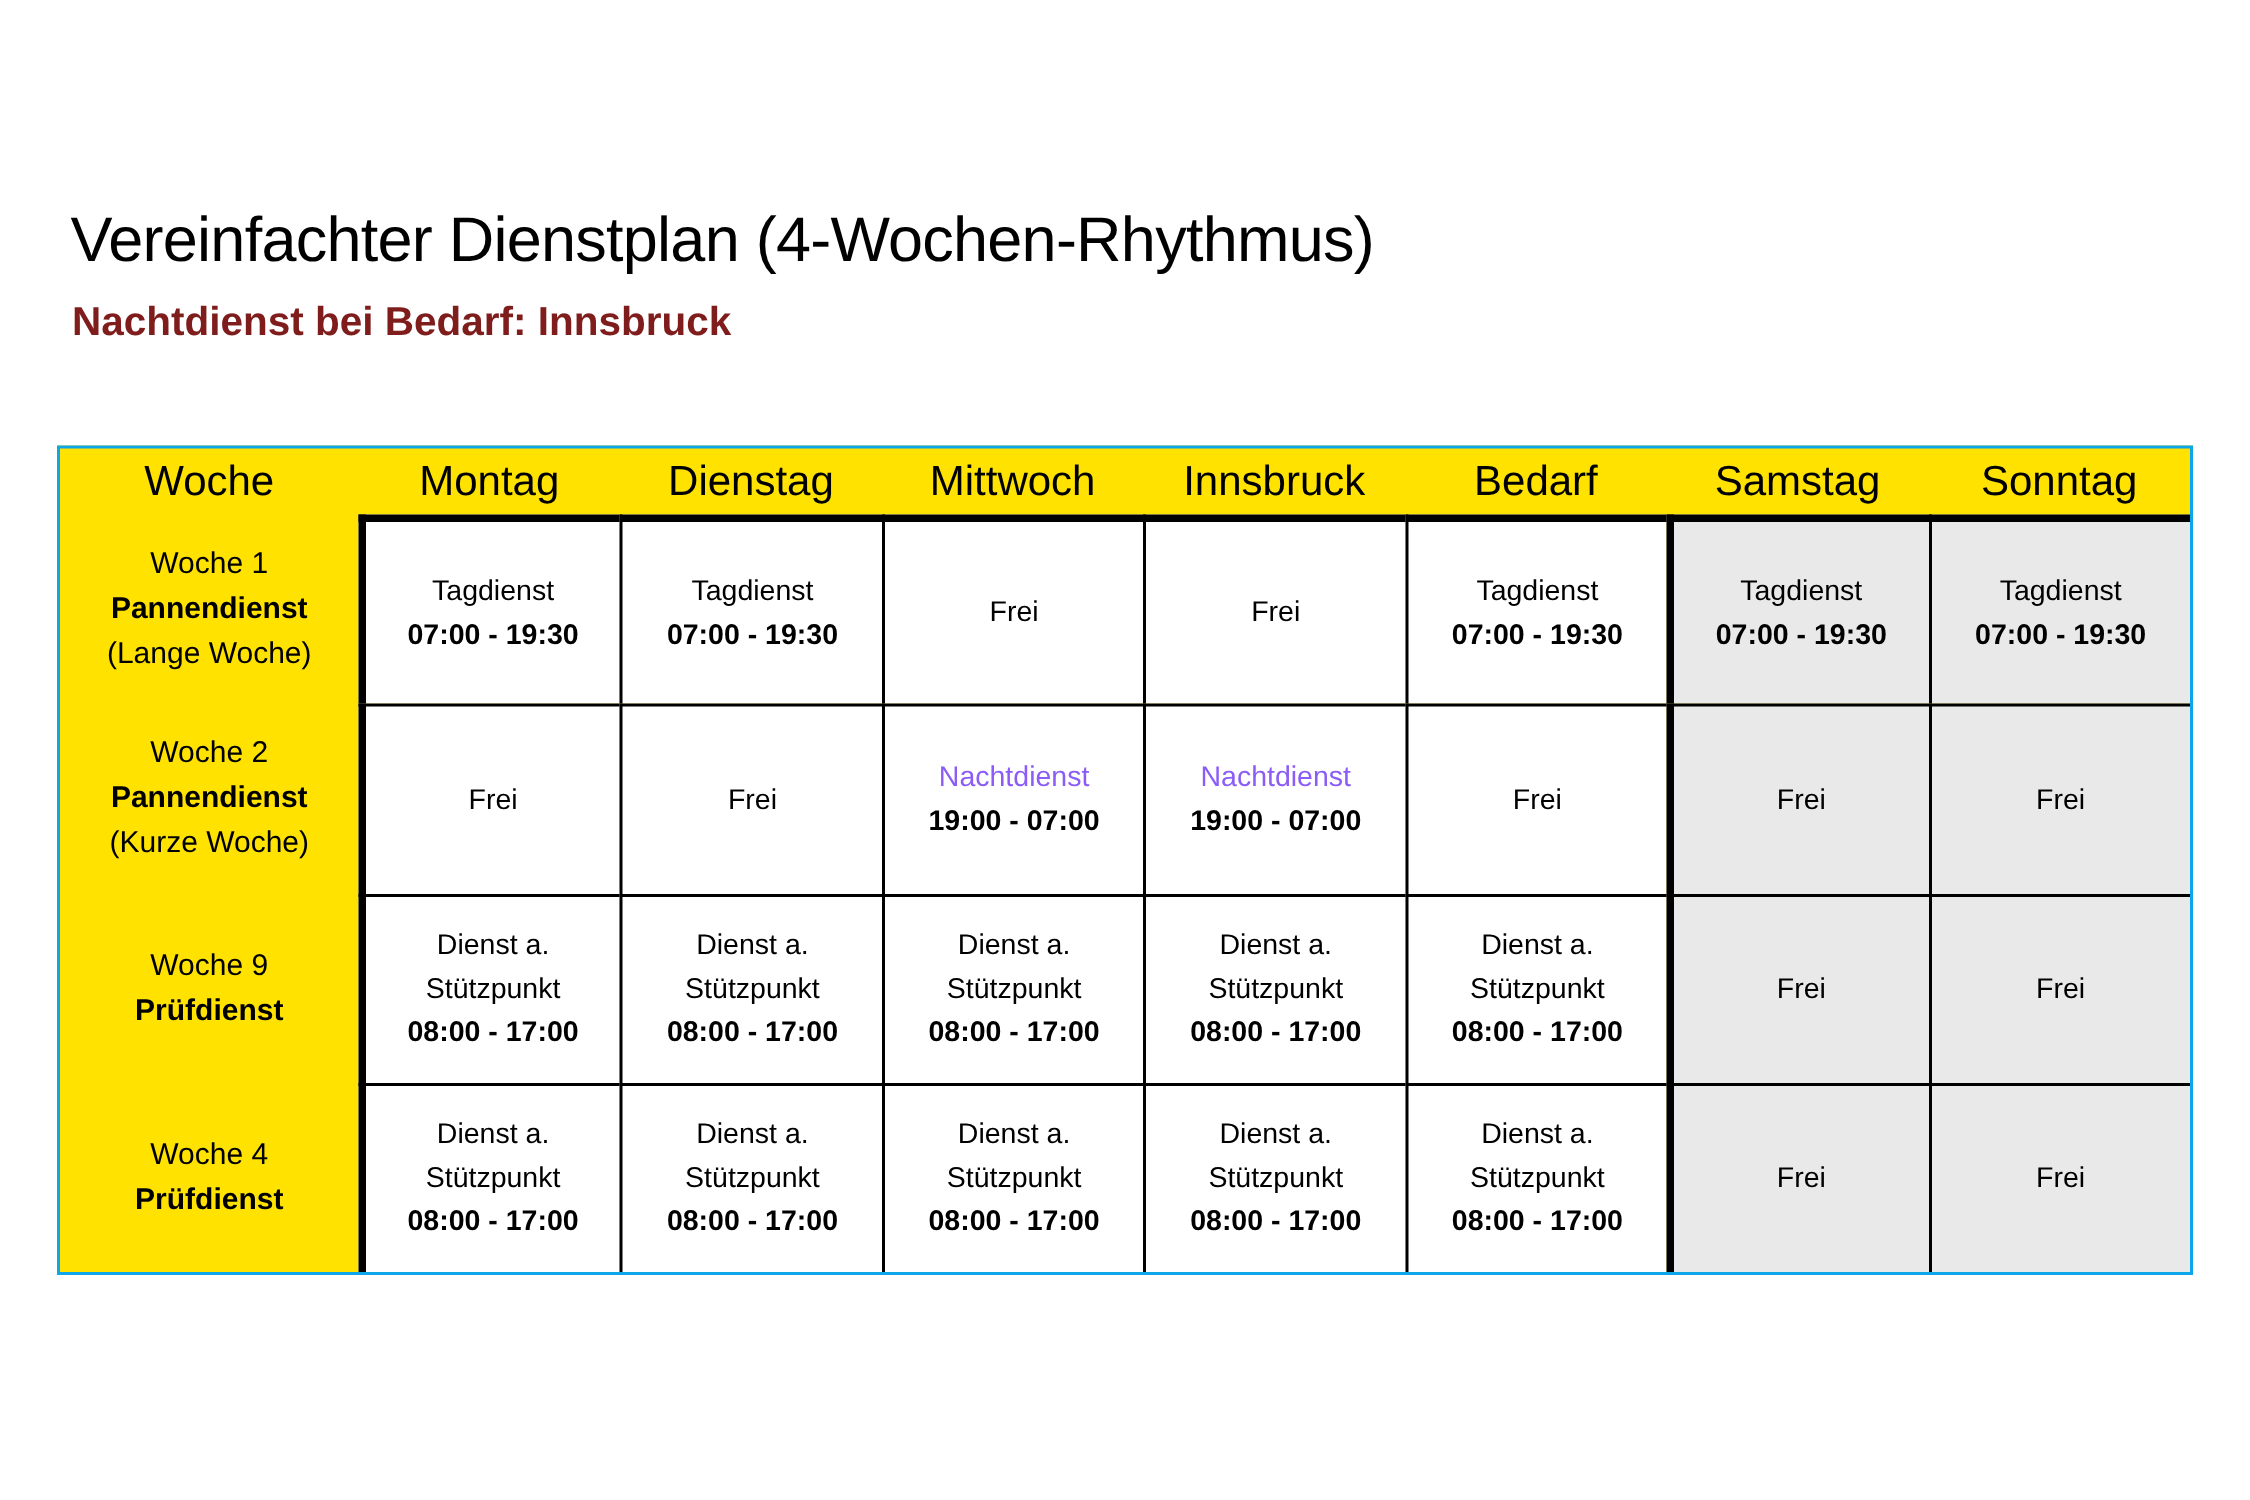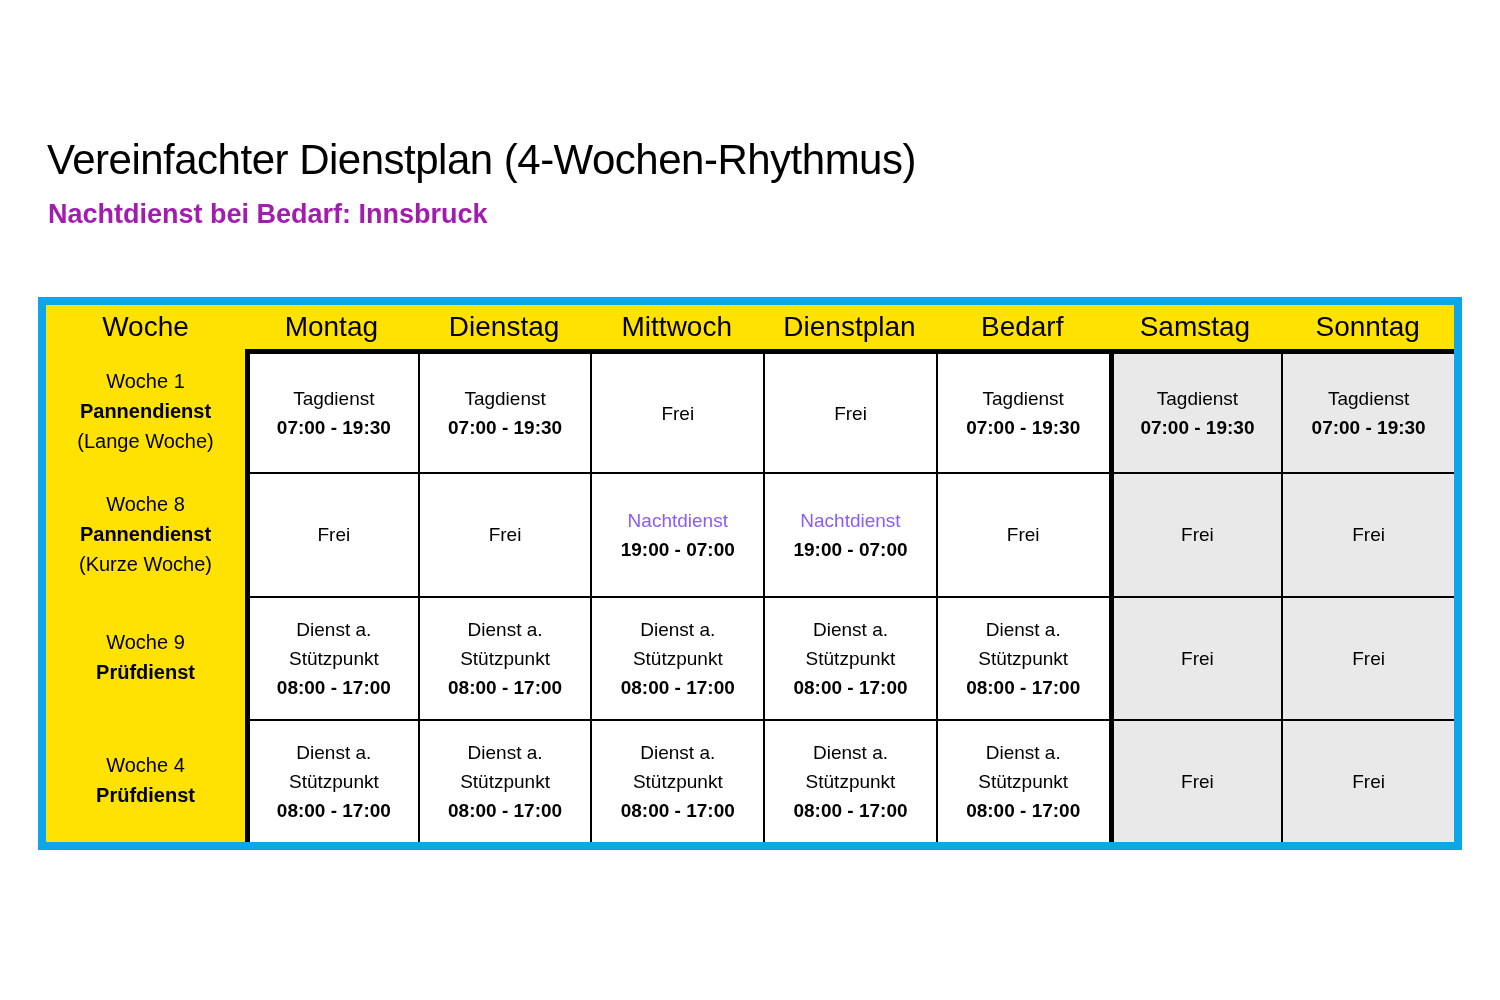--- a/index.html
+++ b/index.html
@@ -2,24 +2,24 @@
 <html><head>
 <meta charset="utf-8">
 <style>
   * { margin:0; padding:0; box-sizing:border-box; }
   html,body { width:1500px; height:1000px; background:#ffffff;
     font-family:"Liberation Sans", sans-serif; color:#000; }
 
   .page-title { position:absolute; left:47px; top:136px;
     font-size:42px; font-weight:400; letter-spacing:-0.5px; color:#000; }
   .page-subtitle { position:absolute; left:48px; top:199px;
-    font-size:27px; font-weight:700; color:#a21caf; }
+    font-size:27px; font-weight:700; color:#7f1d1d; }
 
   .schedule { position:absolute; left:38px; top:297px; width:1424px; height:553px;
-    border:8px solid #0ea5e9; background:#ffe200;
+    border:2px solid #0ea5e9; background:#ffe200;
     display:grid;
     grid-template-columns:199px repeat(7, 1fr);
     grid-template-rows:44px repeat(4, 1fr); }
 
   .hcell { display:flex; align-items:center; justify-content:center;
     font-size:28px; font-weight:400; }
 
   .wcell { display:flex; flex-direction:column; justify-content:center;
     text-align:center; font-size:20px; line-height:30px; }
   .wl.bold { font-weight:700; }
@@ -39,21 +39,21 @@
 
 <h1 class="page-title">Vereinfachter Dienstplan (4-Wochen-Rhythmus)</h1>
 <h2 class="page-subtitle">Nachtdienst bei Bedarf: Innsbruck</h2>
 
 <div class="schedule">
 
   <div class="hcell">Woche</div>
   <div class="hcell">Montag</div>
   <div class="hcell">Dienstag</div>
   <div class="hcell">Mittwoch</div>
-  <div class="hcell">Dienstplan</div>
+  <div class="hcell">Innsbruck</div>
   <div class="hcell">Bedarf</div>
   <div class="hcell">Samstag</div>
   <div class="hcell">Sonntag</div>
 
   <div class="wcell">
     <div class="wl">Woche 1</div>
     <div class="wl bold">Pannendienst</div>
     <div class="wl">(Lange Woche)</div>
   </div>
   <div class="bcell r0 c0">
@@ -77,21 +77,21 @@
   <div class="bcell r0 sat weekend">
     <div class="ln">Tagdienst</div>
     <div class="ln time">07:00 - 19:30</div>
   </div>
   <div class="bcell r0 weekend">
     <div class="ln">Tagdienst</div>
     <div class="ln time">07:00 - 19:30</div>
   </div>
 
   <div class="wcell">
-    <div class="wl">Woche 8</div>
+    <div class="wl">Woche 2</div>
     <div class="wl bold">Pannendienst</div>
     <div class="wl">(Kurze Woche)</div>
   </div>
   <div class="bcell c0">
     <div class="ln">Frei</div>
   </div>
   <div class="bcell">
     <div class="ln">Frei</div>
   </div>
   <div class="bcell">

